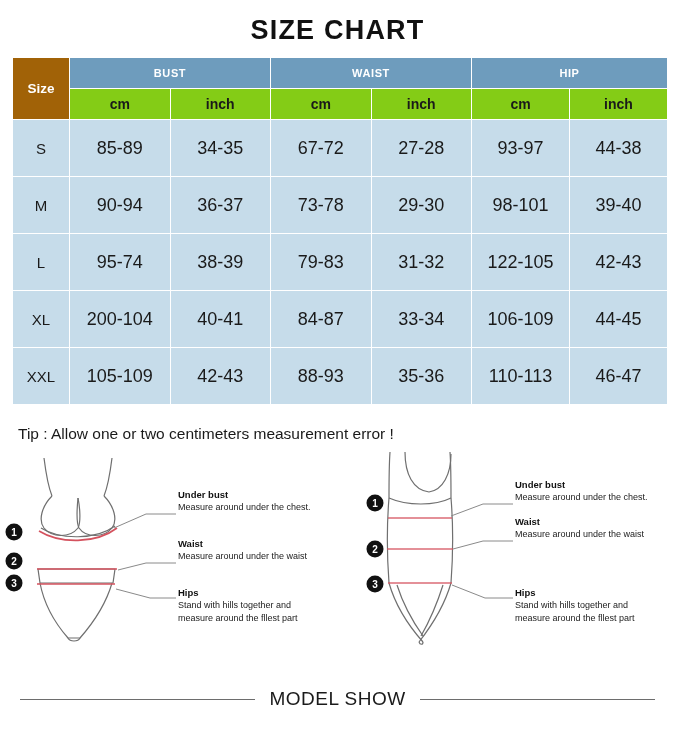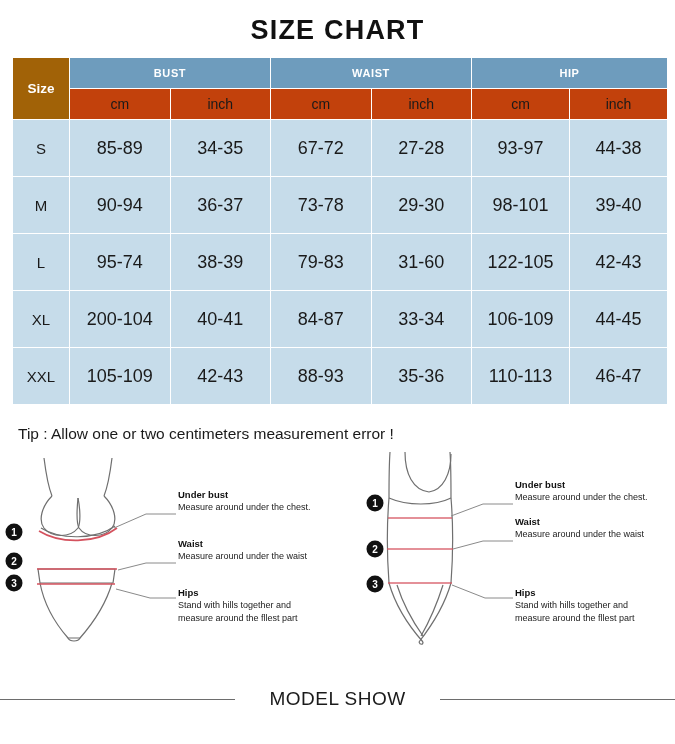--- a/index.html
+++ b/index.html
@@ -53,25 +53,25 @@
     letter-spacing: 0.6px;
   }
   .hdr-size {
     background: #a16207;
     color: #ffffff;
     font-weight: bold;
     font-size: 13.5px;
     height: 30px;
   }
   .unit-cell {
-    background: #c2410c;
+    background: #84cc16;
     color: #1a1a1a;
     font-size: 14px;
     height: 30px;
-    font-weight: normal;
+    font-weight: bold;
   }
   td.data-cell, td.size-cell {
     background: #c6dcea;
     font-size: 18px;
     height: 56px;
     color: #1a1a1a;
   }
   td.size-cell {
     font-size: 15px;
   }
@@ -120,21 +120,21 @@
   }
 
   
   .footer {
     position: absolute;
     left: 0;
     right: 0;
     bottom: 34px;
     display: flex;
     align-items: center;
-    justify-content: space-between;
+    justify-content: center;
     gap: 14px;
   }
   .footer-rule {
     height: 1px;
     background: #6d6d6d;
     width: 235px;
   }
   .footer-title {
     font-size: 19px;
     letter-spacing: 0.5px;
@@ -182,21 +182,21 @@
         <td class="data-cell">73-78</td>
         <td class="data-cell">29-30</td>
         <td class="data-cell">98-101</td>
         <td class="data-cell">39-40</td>
       </tr>
       <tr>
         <td class="size-cell">L</td>
         <td class="data-cell">95-74</td>
         <td class="data-cell">38-39</td>
         <td class="data-cell">79-83</td>
-        <td class="data-cell">31-60</td>
+        <td class="data-cell">31-32</td>
         <td class="data-cell">122-105</td>
         <td class="data-cell">42-43</td>
       </tr>
       <tr>
         <td class="size-cell">XL</td>
         <td class="data-cell">200-104</td>
         <td class="data-cell">40-41</td>
         <td class="data-cell">84-87</td>
         <td class="data-cell">33-34</td>
         <td class="data-cell">106-109</td>

